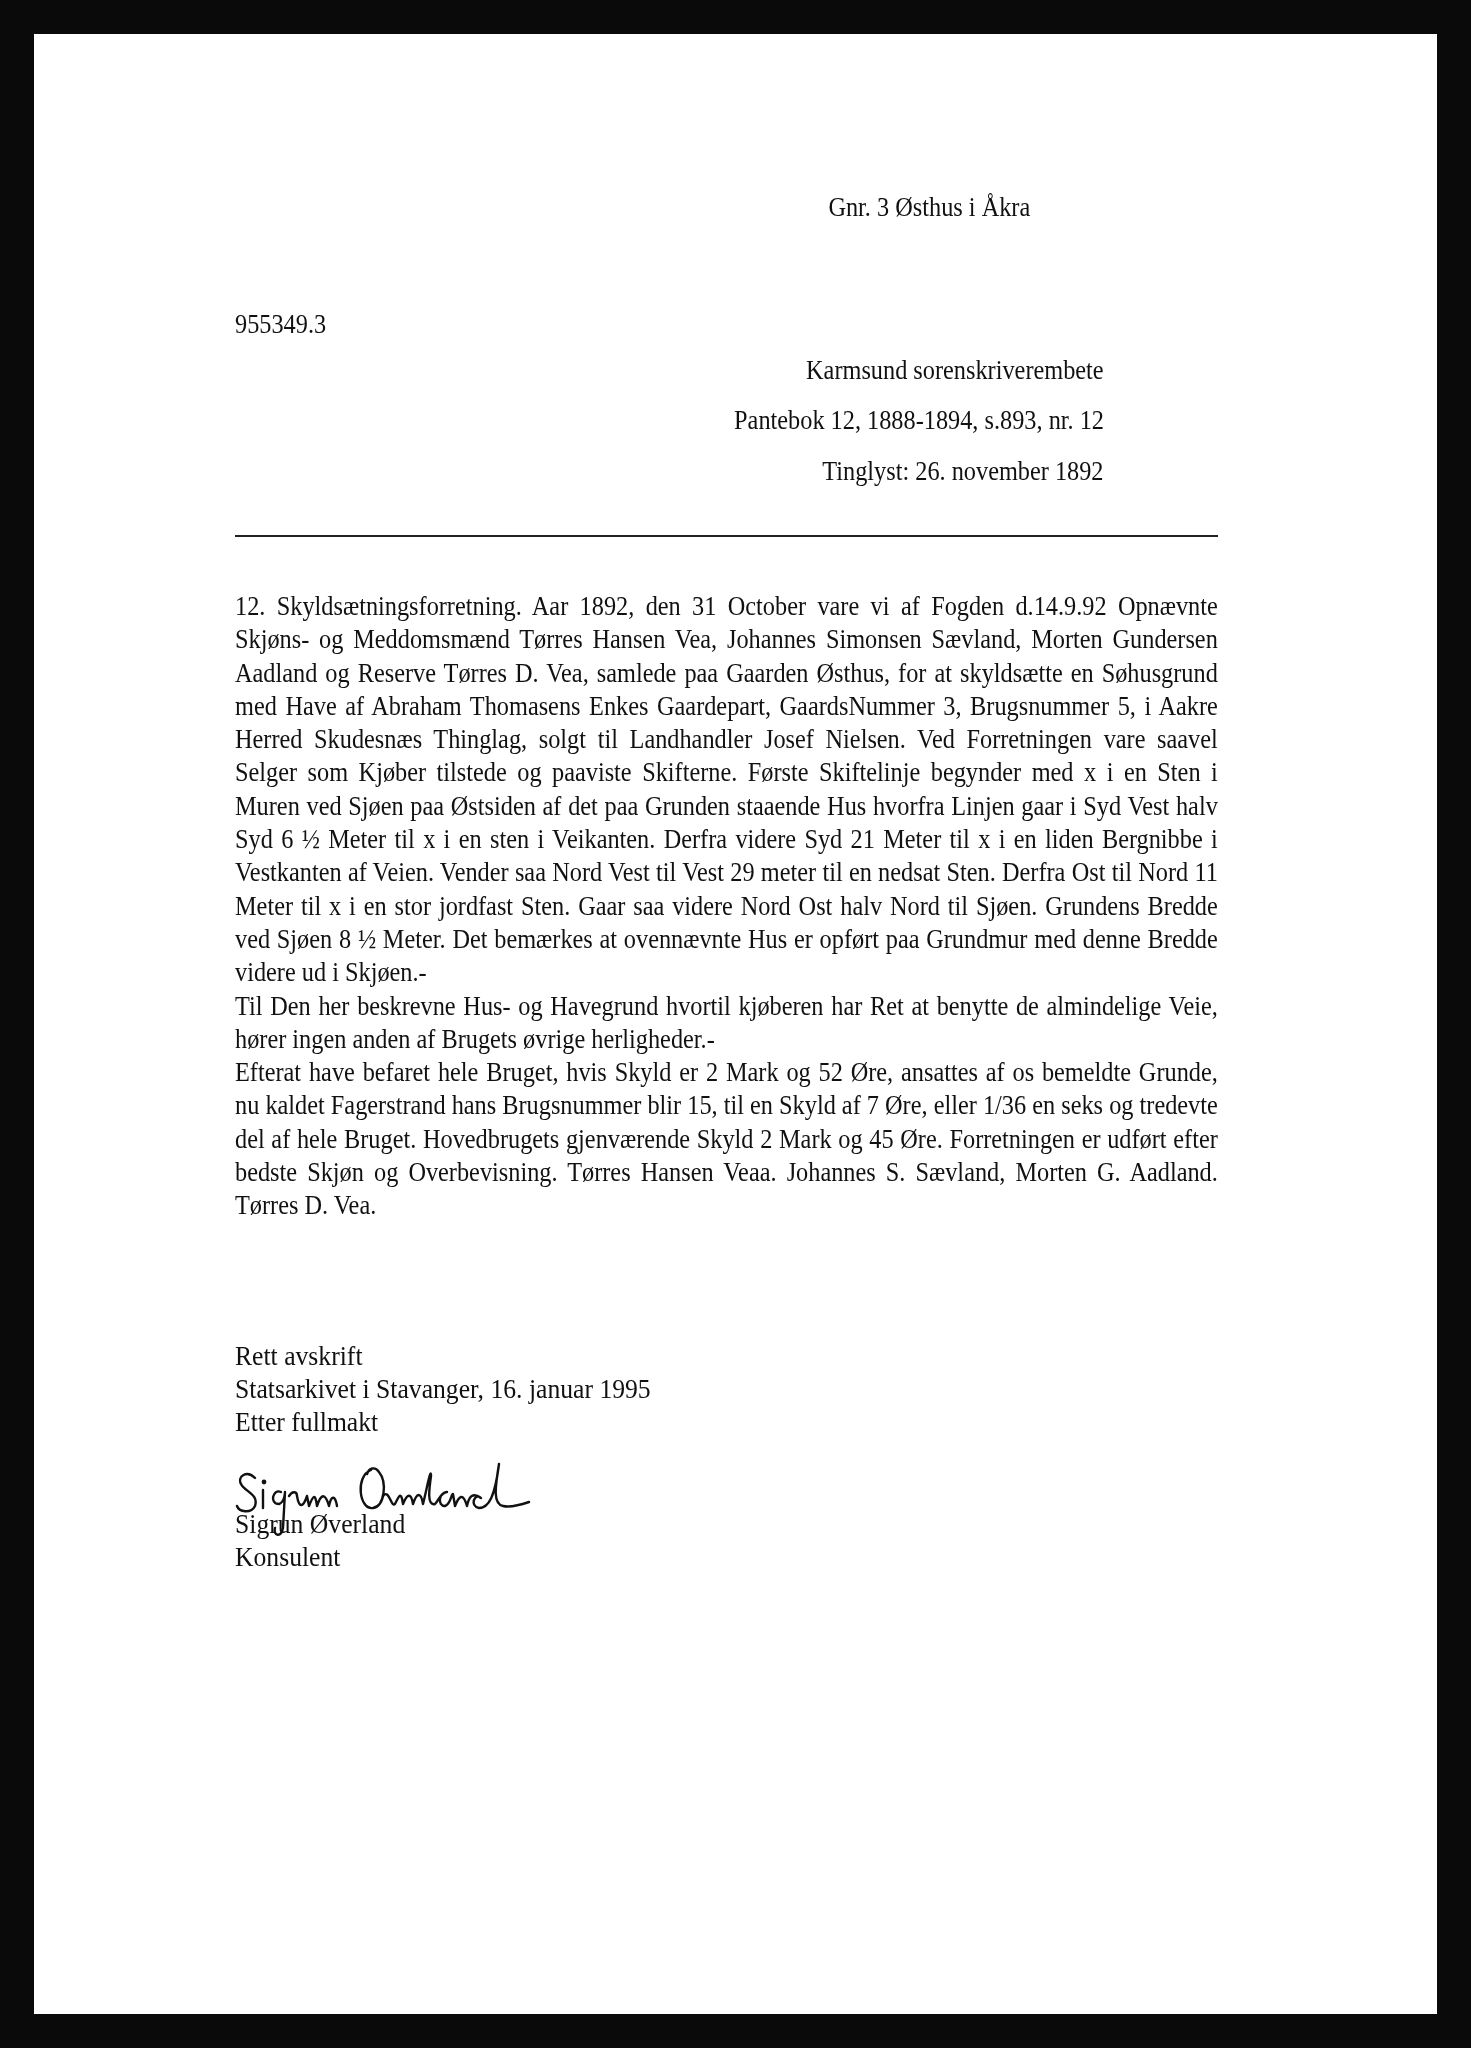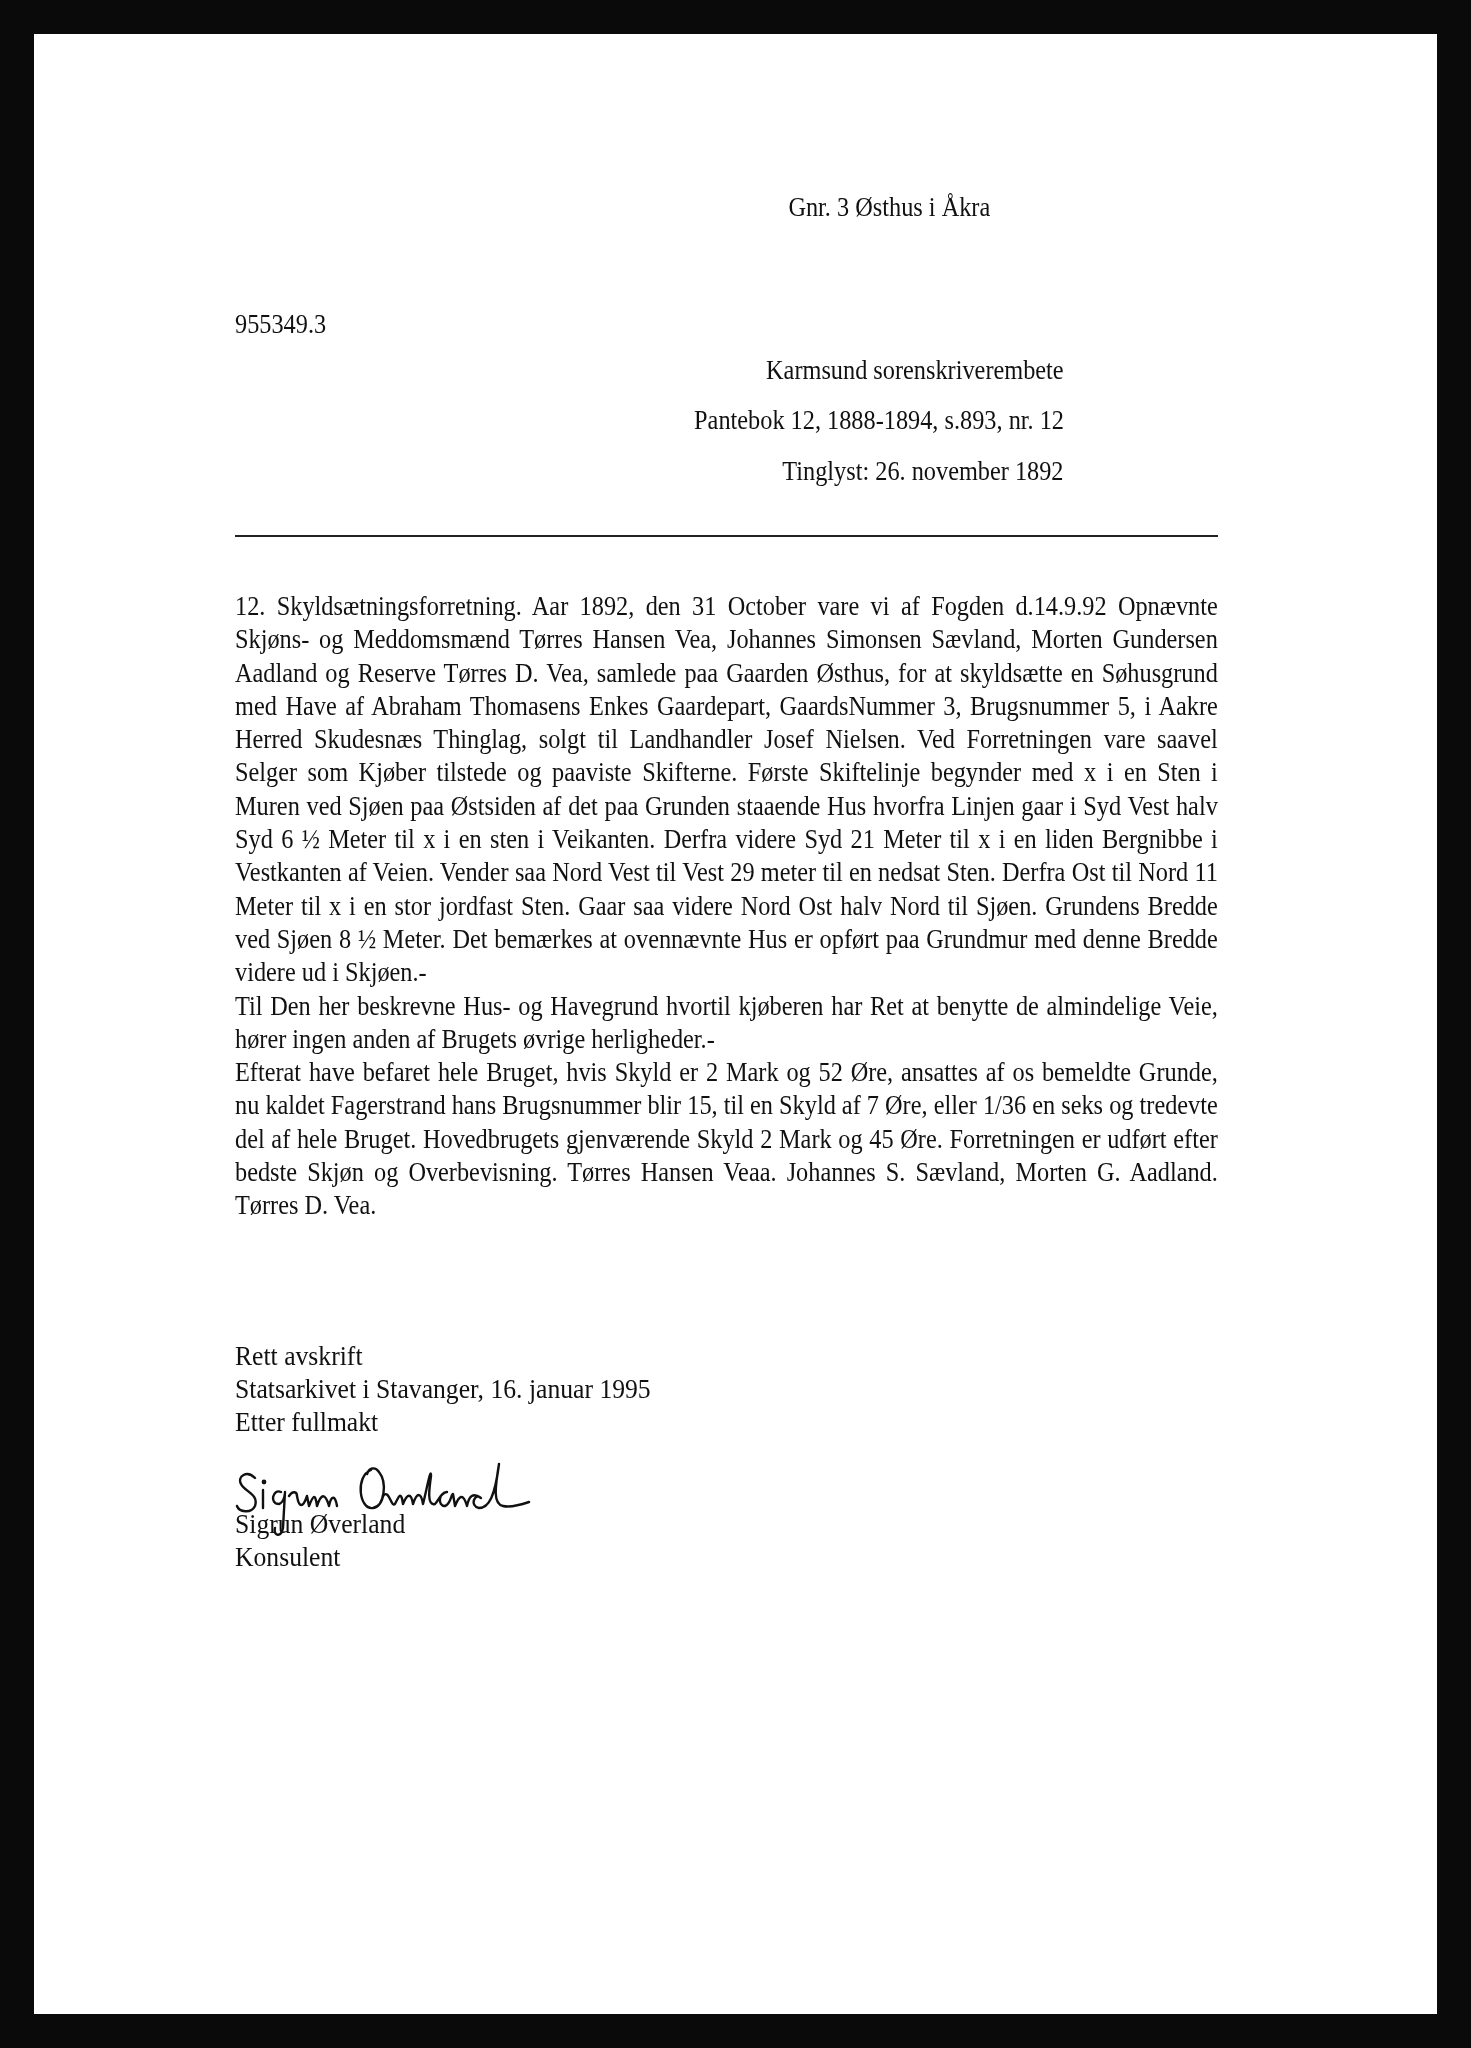--- a/index.html
+++ b/index.html
@@ -14,20 +14,21 @@
       left: 34px; top: 34px;
       width: 1403px; height: 1980px;
       background: #ffffff;
     }
     .doc {
       position: absolute;
       left: 0; top: 0; width: 1316px; height: 2048px;
       font-family: "Liberation Serif", "DejaVu Serif", serif;
       color: #111;
       font-size: 27px;
+      padding-left: 40px;
     }
     .right-line {
       position: absolute;
       right: 252px;
       white-space: nowrap;
       transform: scaleX(0.9);
       transform-origin: right center;
     }
     .left-line {
       position: absolute;

